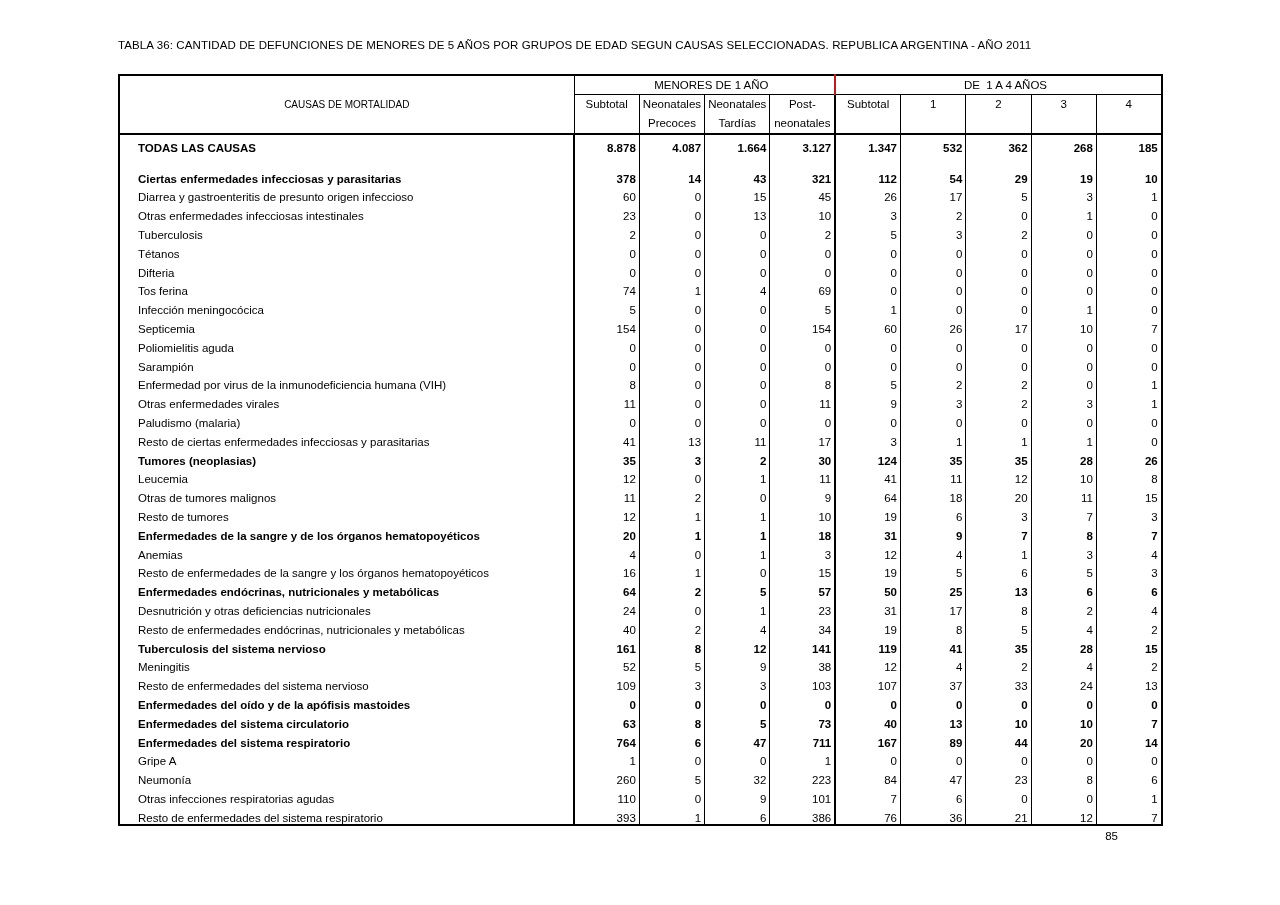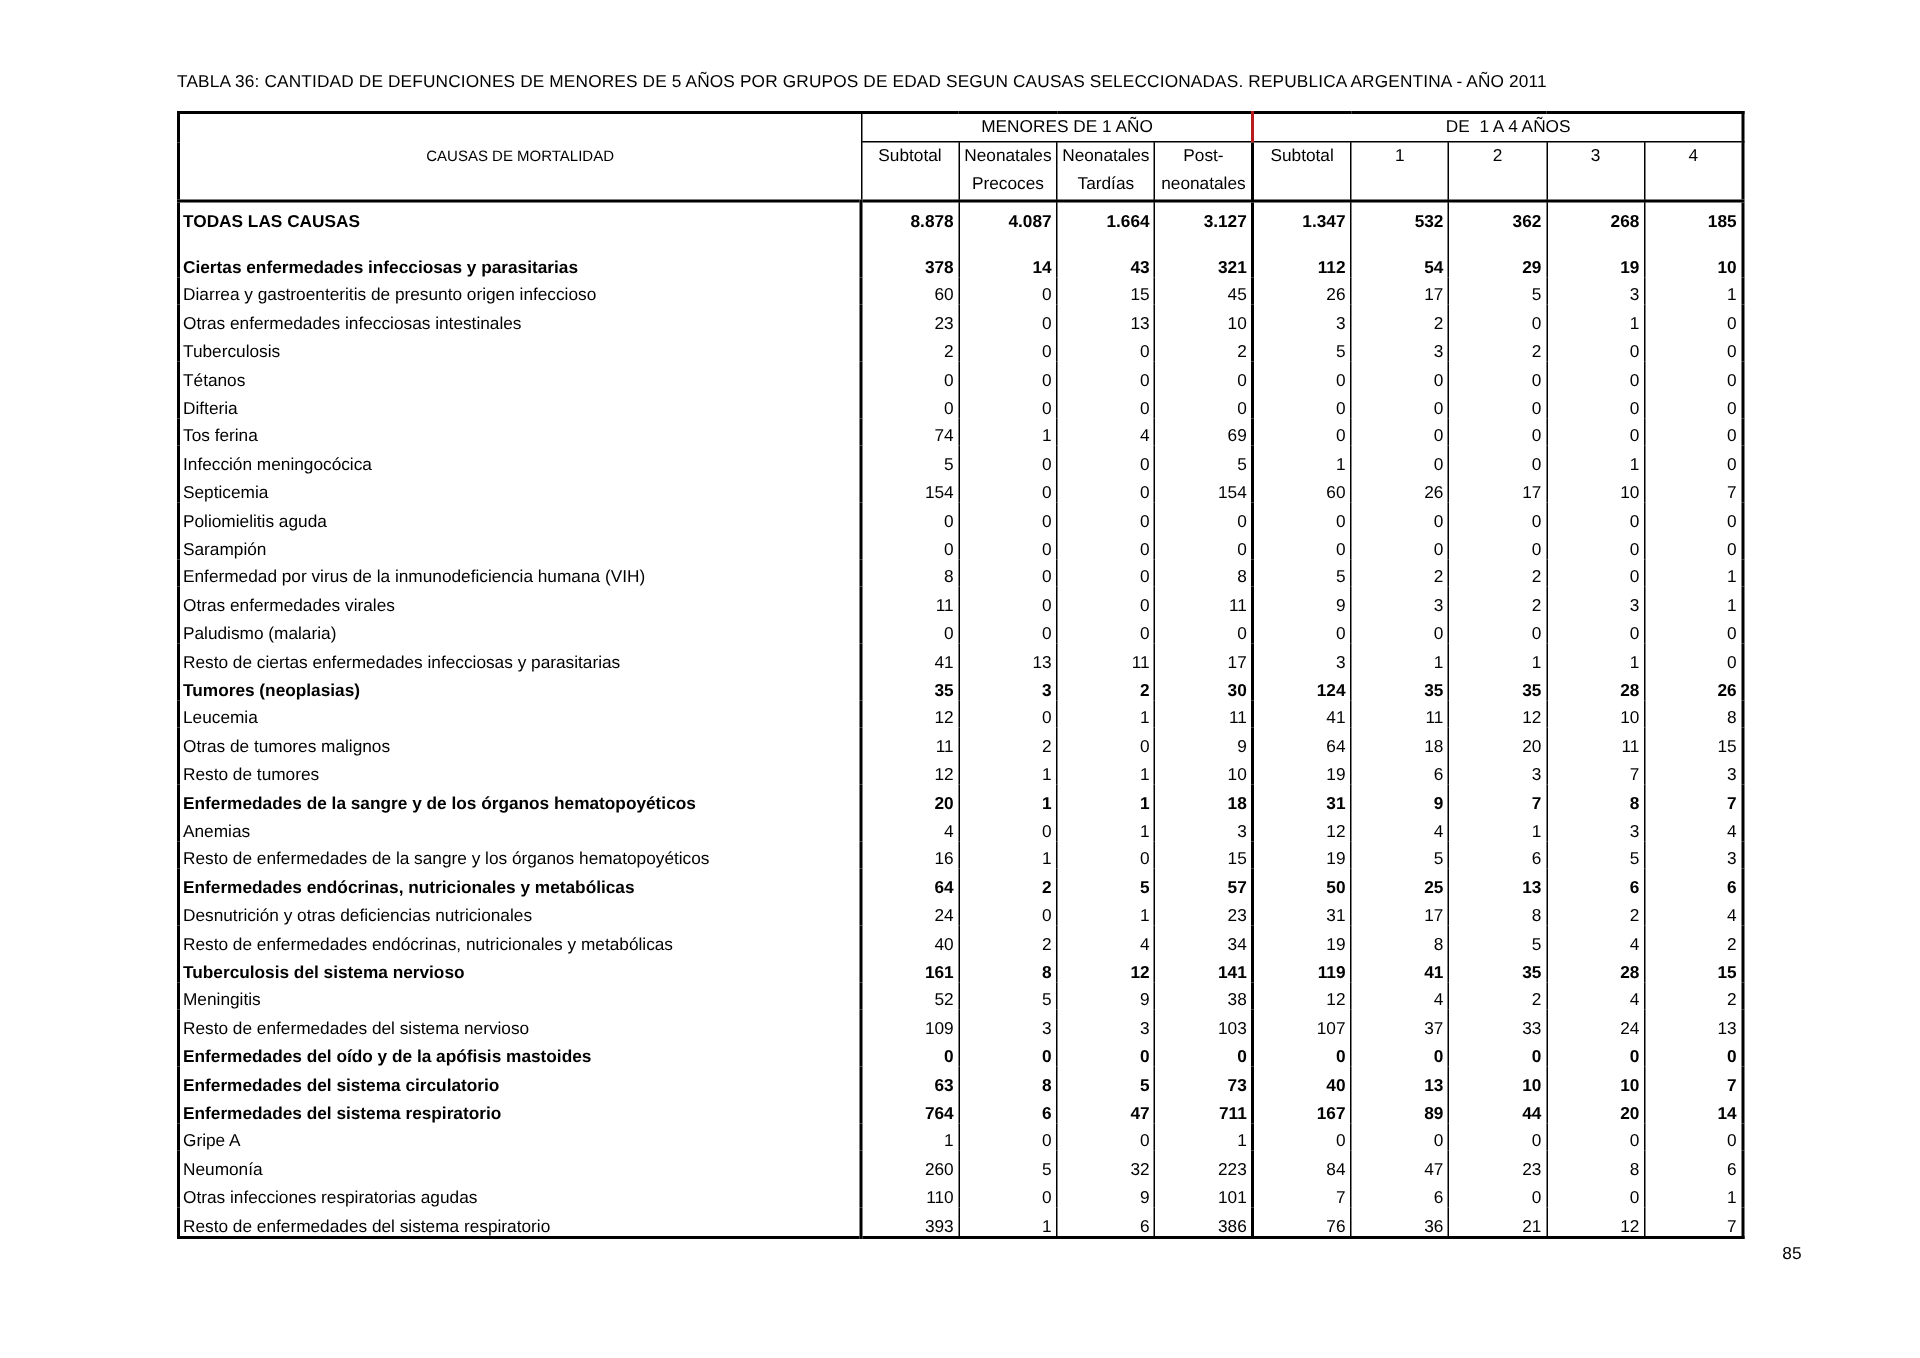--- a/index.html
+++ b/index.html
@@ -9,21 +9,21 @@
     height: 905px;
     background: #ffffff;
     font-family: "Liberation Sans", sans-serif;
     color: #000000;
     position: relative;
     overflow: hidden;
   }
   .doc-title {
     position: absolute;
     left: 118px;
-    top: 49px;
+    top: 39px;
     font-size: 11.5px;
     letter-spacing: 0.1px;
     white-space: nowrap;
   }
   table.mortality {
     position: absolute;
     left: 118px;
     top: 74px;
     width: 1043px;
     border-collapse: collapse;
@@ -69,40 +69,40 @@
   }
   thead {
     border-bottom: 2px solid #000;
   }
   tbody td {
     height: 18.8px;
     font-size: 11.5px;
     vertical-align: bottom;
   }
   tbody td.label {
-    padding-left: 2px;
+    padding-left: 18px;
     text-align: left;
   }
   tbody td.num {
     text-align: right;
     padding-right: 3px;
     border-left: 1px solid #000;
   }
   tbody td.num.g {
     border-left: 2px solid #000;
   }
   tbody tr.bold td {
     font-weight: bold;
   }
   tbody tr.spacer td {
     height: 12px;
   }
   .page-number {
     position: absolute;
-    left: 1100px;
+    left: 1017px;
     top: 830px;
     width: 101px;
     text-align: right;
     font-size: 11.5px;
   }
 </style>
 </head>
 <body>
 
 <div class="doc-title">TABLA 36: CANTIDAD DE DEFUNCIONES DE MENORES DE 5 AÑOS POR GRUPOS DE EDAD SEGUN CAUSAS SELECCIONADAS. REPUBLICA ARGENTINA - AÑO 2011</div>

